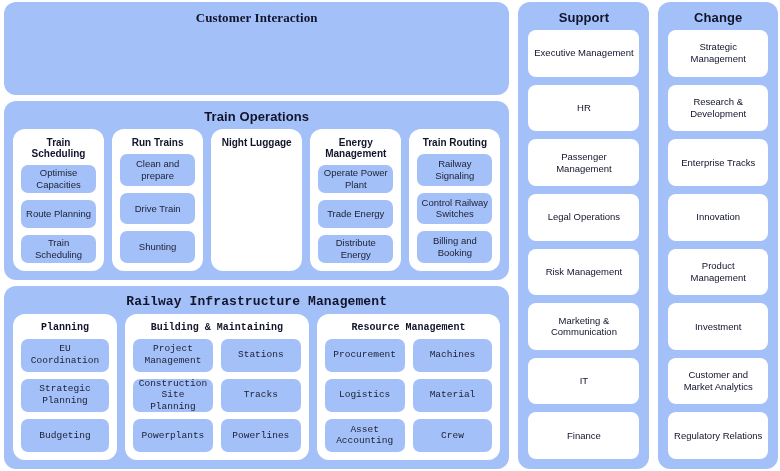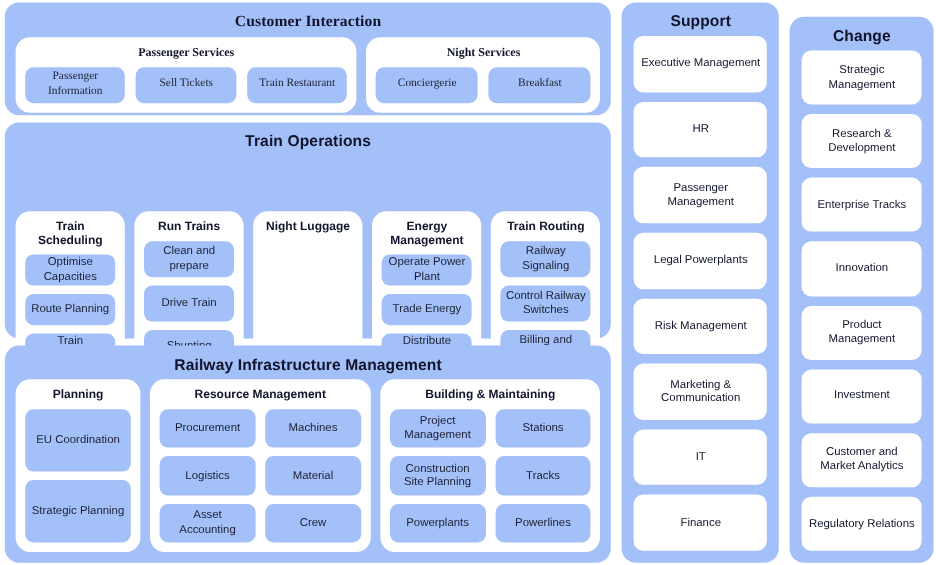--- a/index.html
+++ b/index.html
@@ -115,65 +115,45 @@
 
   
   .side-panel {
     border-radius: 12px;
     background: #a4c0f8;
     padding: 5px 10px 10px 10px;
     display: flex;
     flex-direction: column;
   }
   #support-panel { width: 136px; }
-  #change-panel  { width: 124px; margin-top: 12px; }
+  #change-panel  { width: 124px; }
   .side-list {
     display: flex;
     flex-direction: column;
     gap: 8px;
     flex: 1;
   }
 
   
   #customer-interaction { height: 94px; font-family: Liberation Serif, serif; }
-  #train-operations     { height: 180px; gap: 46px; }
-  #railway-infra        { height: 185px; }
+  #train-operations     { height: 180px; }
+  #railway-infra        { height: 185px; font-family: Liberation Mono, monospace; }
 
   .row-tiles { display: flex; gap: 9px; flex: 1; }
   .row-tiles > .tile { flex: 1; }
 </style>
 </head>
 <body>
 
 <div id="app">
 
   <div class="left-stack">
 
     <section class="panel" id="customer-interaction">
       <div class="panel-title">Customer Interaction</div>
-      <div class="panel-body">
-
-        <div class="group" style="flex:3">
-          <div class="group-title">Passenger Services</div>
-          <div class="row-tiles">
-            <div class="tile">Passenger Information</div>
-            <div class="tile">Sell Tickets</div>
-            <div class="tile">Train Restaurant</div>
-          </div>
-        </div>
-
-        <div class="group" style="flex:2">
-          <div class="group-title">Night Services</div>
-          <div class="row-tiles">
-            <div class="tile">Conciergerie</div>
-            <div class="tile">Breakfast</div>
-          </div>
-        </div>
-
-      </div>
     </section>
 
     <section class="panel" id="train-operations">
       <div class="panel-title">Train Operations</div>
       <div class="panel-body">
 
         <div class="group">
           <div class="group-title">Train Scheduling</div>
           <div class="group-col">
             <div class="tile">Optimise Capacities</div>
@@ -219,68 +199,69 @@
     <section class="panel" id="railway-infra">
       <div class="panel-title">Railway Infrastructure Management</div>
       <div class="panel-body">
 
         <div class="group" style="flex:1.05">
           <div class="group-title">Planning</div>
           <div class="group-cols">
             <div class="group-col">
               <div class="tile">EU Coordination</div>
               <div class="tile">Strategic Planning</div>
+              <div class="tile">Budgeting</div>
+            </div>
+          </div>
+        </div>
+
+        <div class="group" style="flex:2">
+          <div class="group-title">Building &amp; Maintaining</div>
+          <div class="group-cols">
+            <div class="group-col">
+              <div class="tile">Project Management</div>
+              <div class="tile">Construction Site Planning</div>
+              <div class="tile">Powerplants</div>
+            </div>
+            <div class="group-col">
+              <div class="tile">Stations</div>
+              <div class="tile">Tracks</div>
+              <div class="tile">Powerlines</div>
             </div>
           </div>
         </div>
 
         <div class="group" style="flex:2">
           <div class="group-title">Resource Management</div>
           <div class="group-cols">
             <div class="group-col">
               <div class="tile">Procurement</div>
               <div class="tile">Logistics</div>
               <div class="tile">Asset Accounting</div>
             </div>
             <div class="group-col">
               <div class="tile">Machines</div>
               <div class="tile">Material</div>
               <div class="tile">Crew</div>
-            </div>
-          </div>
-        </div>
-
-        <div class="group" style="flex:2">
-          <div class="group-title">Building &amp; Maintaining</div>
-          <div class="group-cols">
-            <div class="group-col">
-              <div class="tile">Project Management</div>
-              <div class="tile">Construction Site Planning</div>
-              <div class="tile">Powerplants</div>
-            </div>
-            <div class="group-col">
-              <div class="tile">Stations</div>
-              <div class="tile">Tracks</div>
-              <div class="tile">Powerlines</div>
             </div>
           </div>
         </div>
 
       </div>
     </section>
 
   </div>
 
   <section class="side-panel" id="support-panel">
     <div class="panel-title">Support</div>
     <div class="side-list">
       <div class="wtile">Executive Management</div>
       <div class="wtile">HR</div>
       <div class="wtile">Passenger Management</div>
-      <div class="wtile">Legal Powerplants</div>
+      <div class="wtile">Legal Operations</div>
       <div class="wtile">Risk Management</div>
       <div class="wtile">Marketing &amp; Communication</div>
       <div class="wtile">IT</div>
       <div class="wtile">Finance</div>
     </div>
   </section>
 
   <section class="side-panel" id="change-panel">
     <div class="panel-title">Change</div>
     <div class="side-list">

